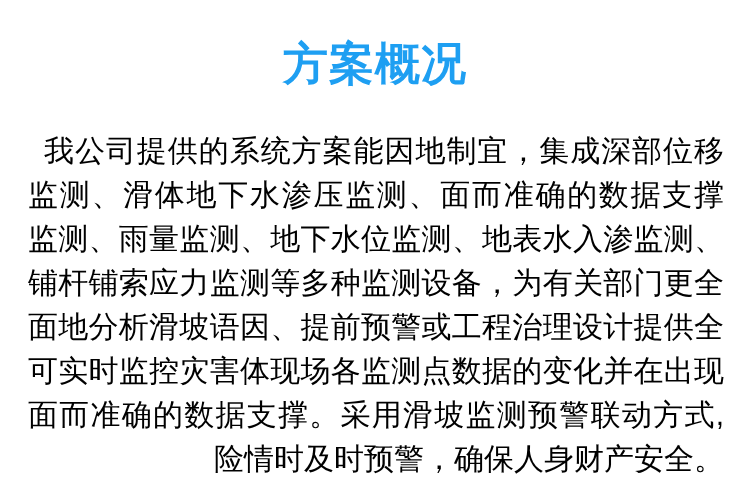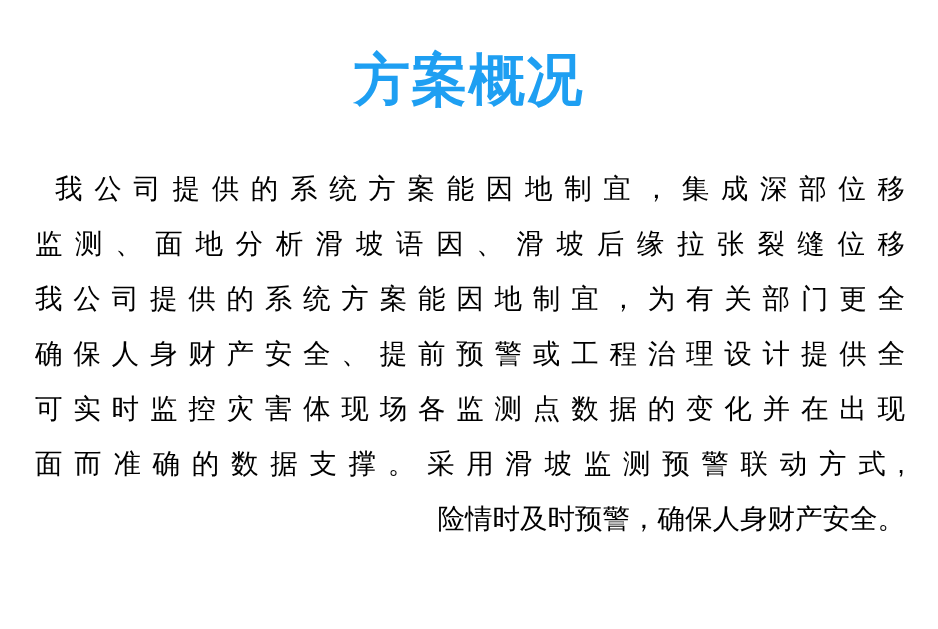--- a/index.html
+++ b/index.html
@@ -26,21 +26,21 @@
     font-size: 45px;
     line-height: 52px;
     font-weight: 700;
     color: #1e9ff2;
     letter-spacing: 1px;
   }
   .overview-paragraph {
     margin-top: 39px;
     padding: 0 26px 0 28px;
     color: #000000;
-    font-size: 22px;
+    font-size: 30px;
     line-height: 44px;
     font-weight: 400;
   }
   .para-line {
     display: block;
     text-align: justify;
     text-align-last: justify;
     white-space: nowrap;
   }
   .para-line.first {
@@ -53,21 +53,22 @@
 </style>
 </head>
 <body>
 
 <div class="page">
 
   <h1 class="section-title">方案概况</h1>
 
   <div class="overview-paragraph">
     <span class="para-line first">我公司提供的系统方案能因地制宜，集成深部位移</span>
-    <span class="para-line">监测、面地分析滑坡语因、滑坡后缘拉张裂缝位移</span>
-    <span class="para-line">我公司提供的系统方案能因地制宜，为有关部门更全</span>
-    <span class="para-line">确保人身财产安全、提前预警或工程治理设计提供全</span>
+    <span class="para-line">监测、滑体地下水渗压监测、面而准确的数据支撑</span>
+    <span class="para-line">监测、雨量监测、地下水位监测、地表水入渗监测、</span>
+    <span class="para-line">铺杆铺索应力监测等多种监测设备，为有关部门更全</span>
+    <span class="para-line">面地分析滑坡语因、提前预警或工程治理设计提供全</span>
     <span class="para-line">可实时监控灾害体现场各监测点数据的变化并在出现</span>
     <span class="para-line">面而准确的数据支撑。采用滑坡监测预警联动方式,</span>
     <span class="para-line last">险情时及时预警，确保人身财产安全。</span>
   </div>
 
 </div>
 
 </body></html>

